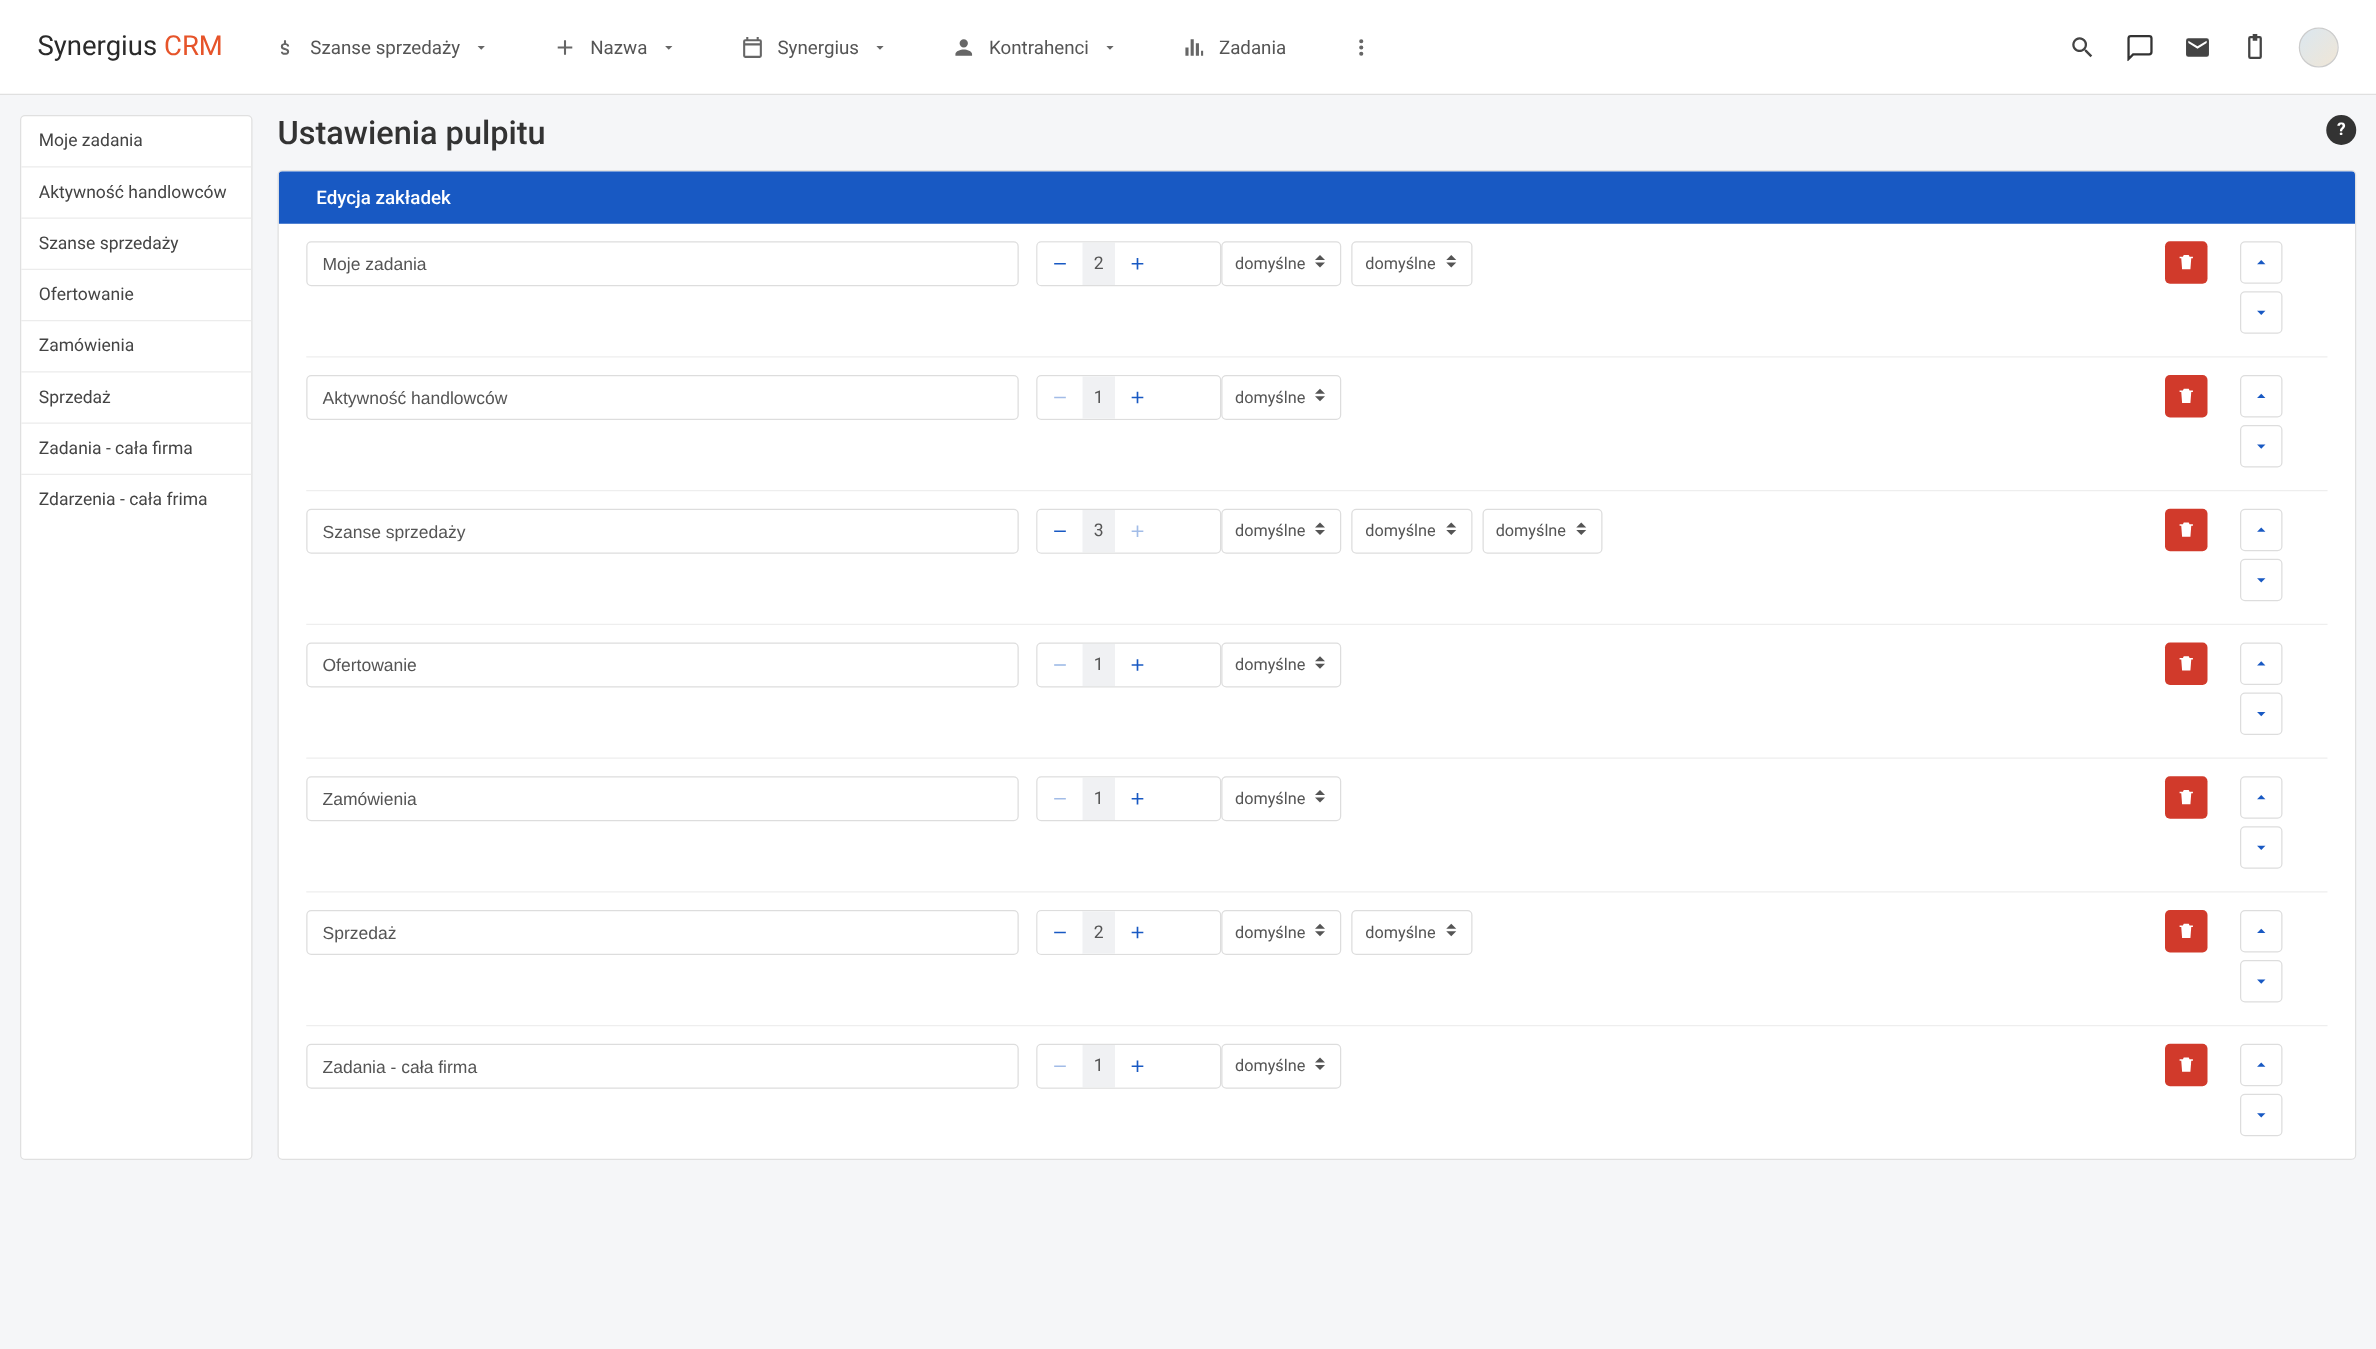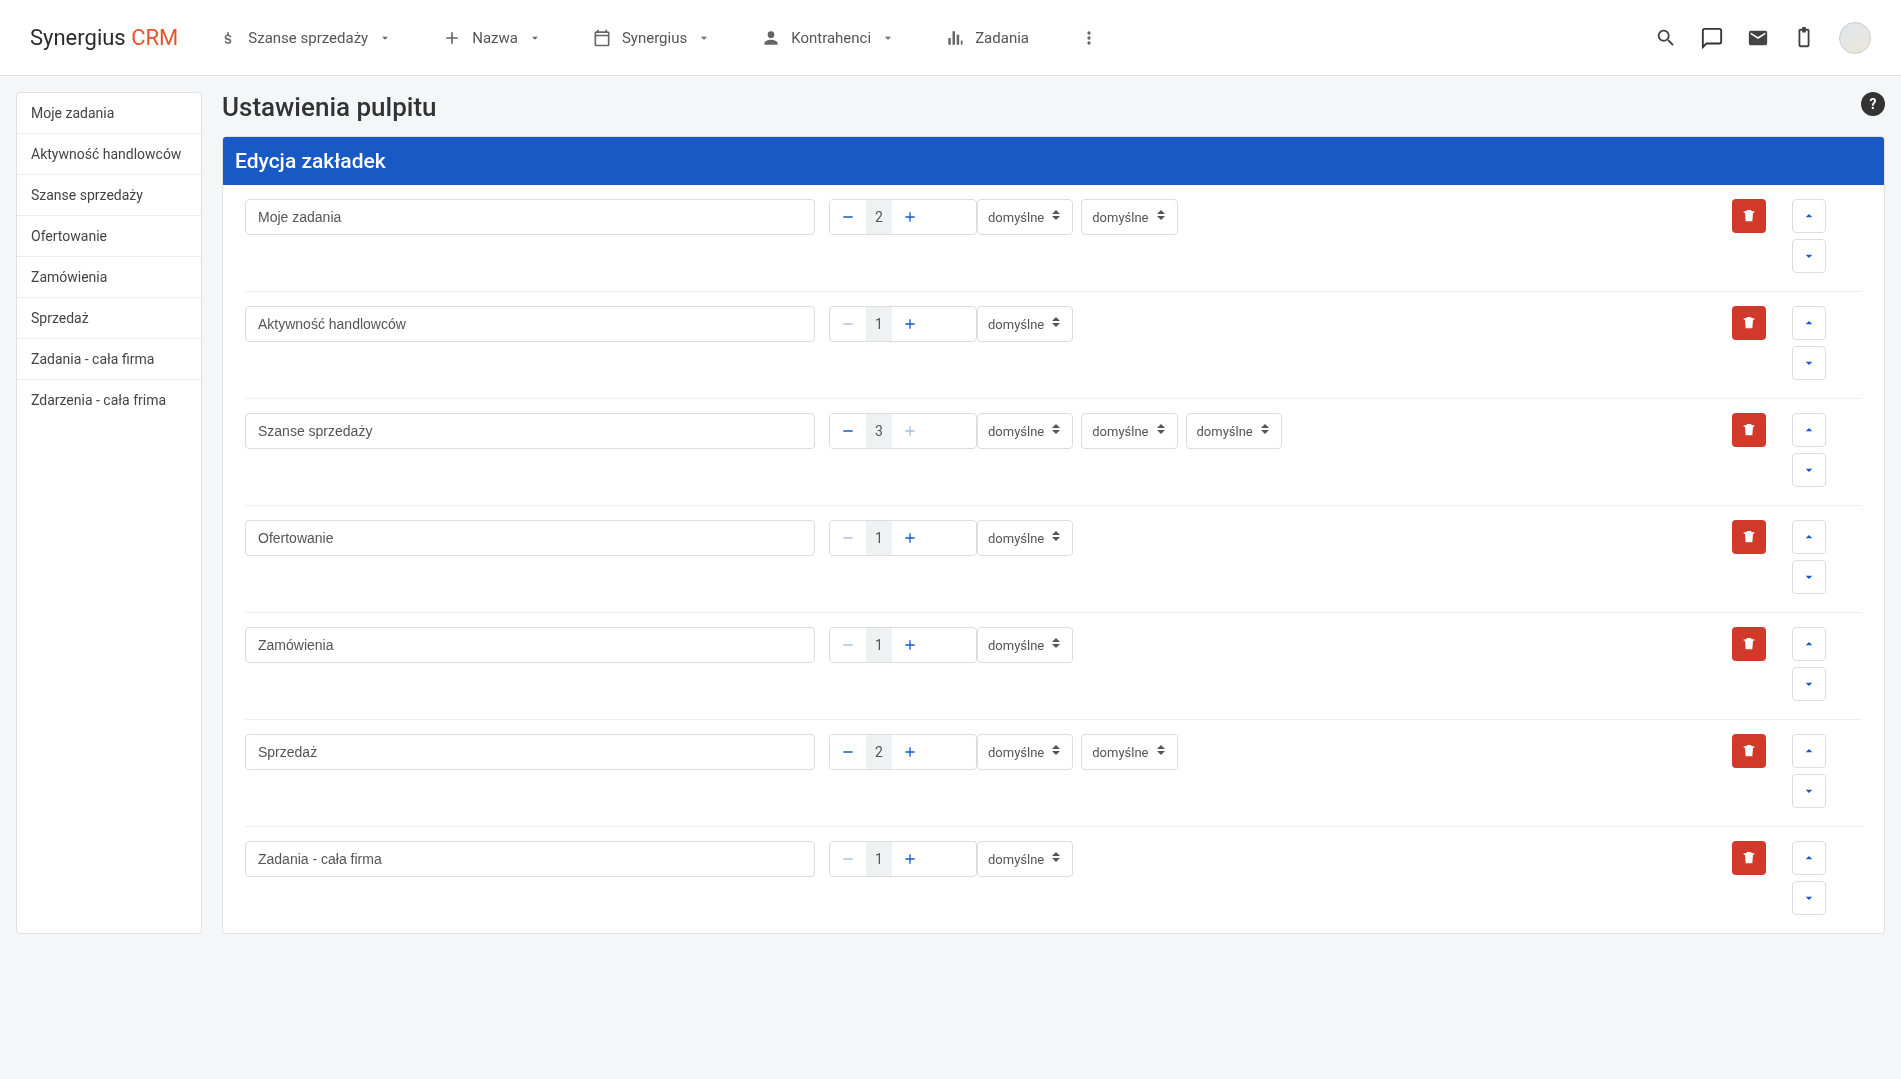--- a/index.html
+++ b/index.html
@@ -23,21 +23,21 @@
 .sidebar { width: 186px; background:#fff; border:1px solid #e0e0e0; border-radius:4px; }
 .sidebar-item { padding: 12px 14px; border-bottom:1px solid #ececec; cursor:pointer; font-size:14px; color:#444; }
 .sidebar-item:last-child { border-bottom:none; }
 
 .main { flex:1; }
 .page-head { display:flex; align-items:flex-start; margin-bottom:14px; }
 .page-title { font-size: 26px; font-weight:500; color:#333; flex:1; }
 .help-icon { width:24px; height:24px; background:#333; border-radius:50%; color:#fff; display:flex; align-items:center; justify-content:center; font-weight:700; cursor:pointer; }
 
 .panel { background:#fff; border:1px solid #e0e0e0; border-radius:4px; overflow:hidden; }
-.panel-header { background:#1859c3; color:#fff; padding:12px 12px; font-size:21px; font-weight:500; }
+.panel-header { background:#1859c3; color:#fff; padding:12px 30px; font-size:15px; font-weight:500; }
 .panel-body { padding: 0 22px; }
 
 .table-head { display:flex; padding: 18px 0 10px; font-weight:700; color:#333; font-size:14px; }
 .col-name { flex: 0 0 584px; }
 .col-count { flex: 0 0 148px; }
 .col-dim { flex: 1; }
 .col-del { flex: 0 0 60px; text-align:left; }
 .col-ord { flex: 0 0 70px; text-align:left; }
 
 .row { display:flex; align-items:flex-start; padding: 14px 0 18px; border-bottom:1px solid #eee; }

